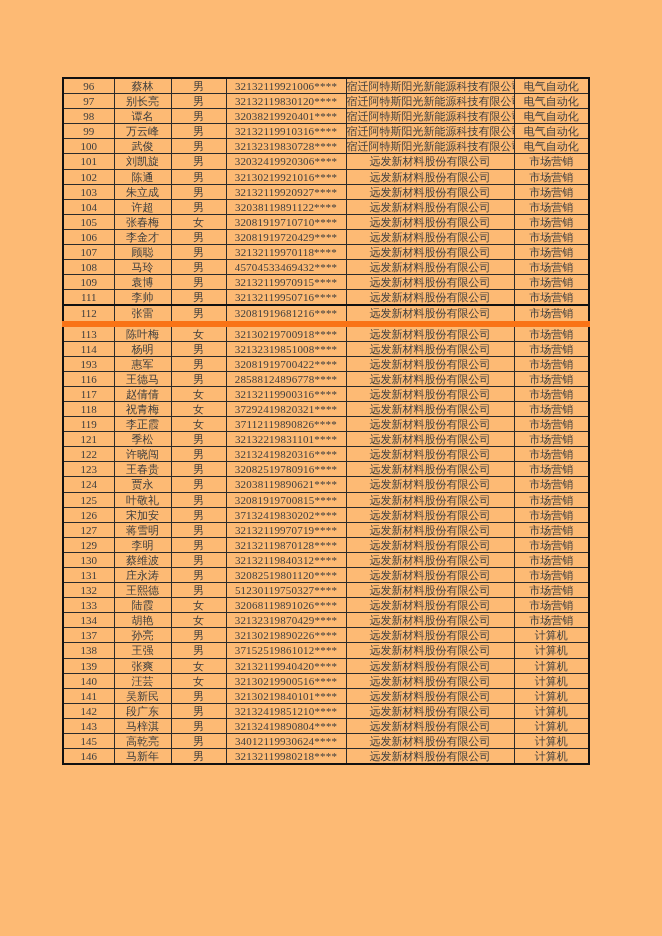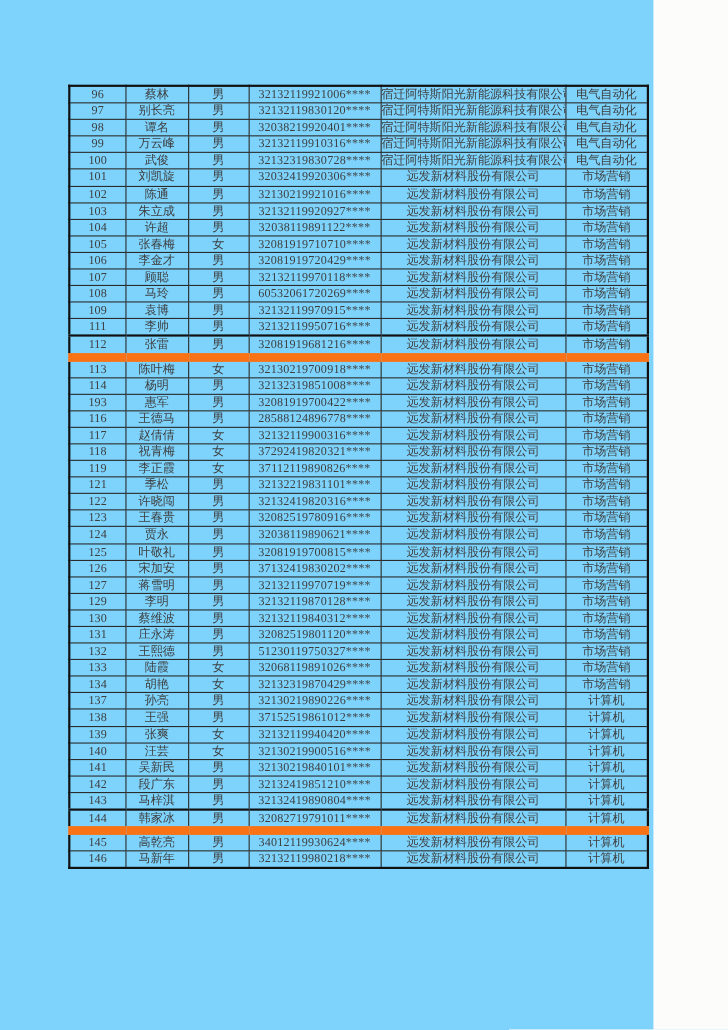--- a/index.html
+++ b/index.html
@@ -9,23 +9,23 @@
   }
   body {
     width: 662px;
     height: 936px;
     position: relative;
     font-family: "Liberation Serif", "DejaVu Serif", serif;
   }
   .page {
     position: absolute;
     left: 0; top: 0;
-    width: 594px;
+    width: 662px;
     height: 936px;
-    background: #7dd3fc;
+    background: #fdba74;
   }
   table.roster {
     position: absolute;
     left: 62px;
     top: 77px;
     width: 526px;
     border-collapse: collapse;
     table-layout: fixed;
     border: 2px solid #111111;
   }
@@ -42,21 +42,21 @@
     padding: 0;
     font-size: 11px;
     color: #3e3e3e;
     text-align: center;
     vertical-align: middle;
     white-space: nowrap;
     overflow: hidden;
   }
   table.roster tr.thick td {
     border-top: 2px solid #111111;
-    border-bottom: 8px solid #f97316;
+    border-bottom: 6px solid #f97316;
   }
   table.roster td.id-cell {
     letter-spacing: 0.2px;
   }
 </style>
 </head>
 <body>
 
 <div class="page">
   <table class="roster">
@@ -162,21 +162,21 @@
           <td>顾聪</td>
           <td>男</td>
           <td class="id-cell">32132119970118****</td>
           <td>远发新材料股份有限公司</td>
           <td>市场营销</td>
         </tr>
         <tr>
           <td>108</td>
           <td>马玲</td>
           <td>男</td>
-          <td class="id-cell">60532061720269****</td>
+          <td class="id-cell">45704533469432****</td>
           <td>远发新材料股份有限公司</td>
           <td>市场营销</td>
         </tr>
         <tr>
           <td>109</td>
           <td>袁博</td>
           <td>男</td>
           <td class="id-cell">32132119970915****</td>
           <td>远发新材料股份有限公司</td>
           <td>市场营销</td>
@@ -403,28 +403,20 @@
           <td>男</td>
           <td class="id-cell">32132419851210****</td>
           <td>远发新材料股份有限公司</td>
           <td>计算机</td>
         </tr>
         <tr>
           <td>143</td>
           <td>马梓淇</td>
           <td>男</td>
           <td class="id-cell">32132419890804****</td>
-          <td>远发新材料股份有限公司</td>
-          <td>计算机</td>
-        </tr>
-        <tr class="thick">
-          <td>144</td>
-          <td>韩家冰</td>
-          <td>男</td>
-          <td class="id-cell">32082719791011****</td>
           <td>远发新材料股份有限公司</td>
           <td>计算机</td>
         </tr>
         <tr>
           <td>145</td>
           <td>高乾亮</td>
           <td>男</td>
           <td class="id-cell">34012119930624****</td>
           <td>远发新材料股份有限公司</td>
           <td>计算机</td>

